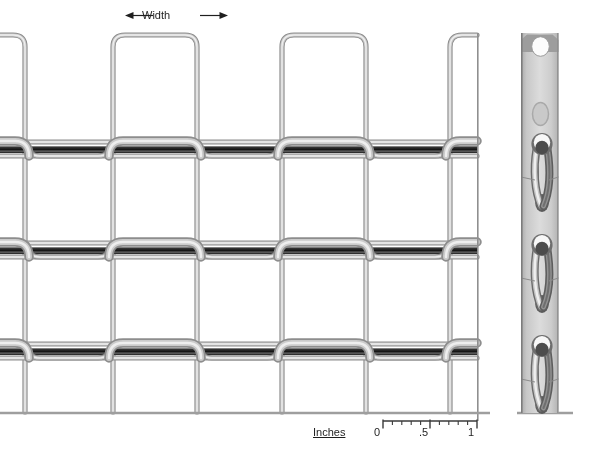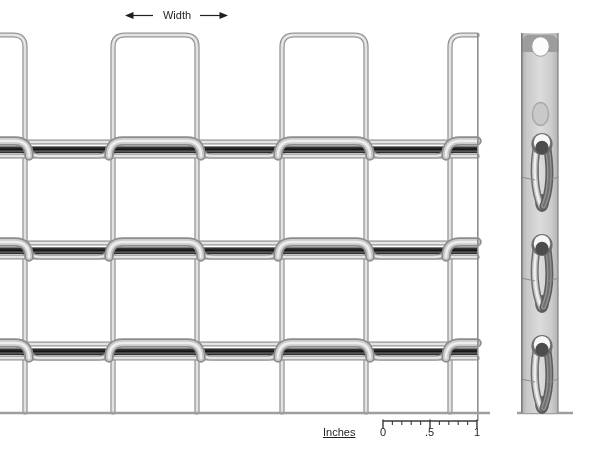--- a/index.html
+++ b/index.html
@@ -2,21 +2,21 @@
 <html><head>
 <meta charset="utf-8">
 <style>
   html,body{margin:0;padding:0;background:#fff;}
   .canvas{
     position:relative;width:600px;height:450px;background:#ffffff;
     overflow:hidden;font-family:"Liberation Sans",sans-serif;
   }
   .canvas svg{position:absolute;left:0;top:0;}
   .lbl{position:absolute;font-size:11px;color:#1f1f1f;white-space:nowrap;}
-  .ctr{text-align:center;}
+  .ctr{text-align:left;}
 </style>
 </head>
 <body>
 
 <div class="canvas">
 
   <svg width="600" height="450" viewBox="0 0 600 450">
     <defs>
       <linearGradient id="rodGrad" x1="0" y1="0" x2="0" y2="1">
         <stop offset="0" stop-color="#a8a8a8"></stop>
@@ -204,20 +204,20 @@
         <line x1="439.4" y1="421" x2="439.4" y2="425" stroke="#3a3a3a" stroke-width="1.1"></line>
         <line x1="448.8" y1="421" x2="448.8" y2="425" stroke="#3a3a3a" stroke-width="1.1"></line>
         <line x1="458.2" y1="421" x2="458.2" y2="425" stroke="#3a3a3a" stroke-width="1.1"></line>
         <line x1="467.6" y1="421" x2="467.6" y2="425" stroke="#3a3a3a" stroke-width="1.1"></line>
         <line x1="477" y1="419.5" x2="477" y2="428.5" stroke="#3a3a3a" stroke-width="1.4"></line>
       </g>
   </svg>
 
   <div class="lbl ctr" style="left:142px;top:9px;width:70px;">Width</div>
 
-  <div class="lbl" style="left:323px;top:426px;text-decoration:underline;">Inches</div>
+  <div class="lbl" style="left:313px;top:426px;text-decoration:underline;">Inches</div>
 
   <div class="lbl ctr" style="left:374px;top:426px;width:18px;">0</div>
 
   <div class="lbl ctr" style="left:419px;top:426px;width:21px;">.5</div>
 
   <div class="lbl ctr" style="left:468px;top:426px;width:18px;">1</div>
 </div>
 
 </body></html>

